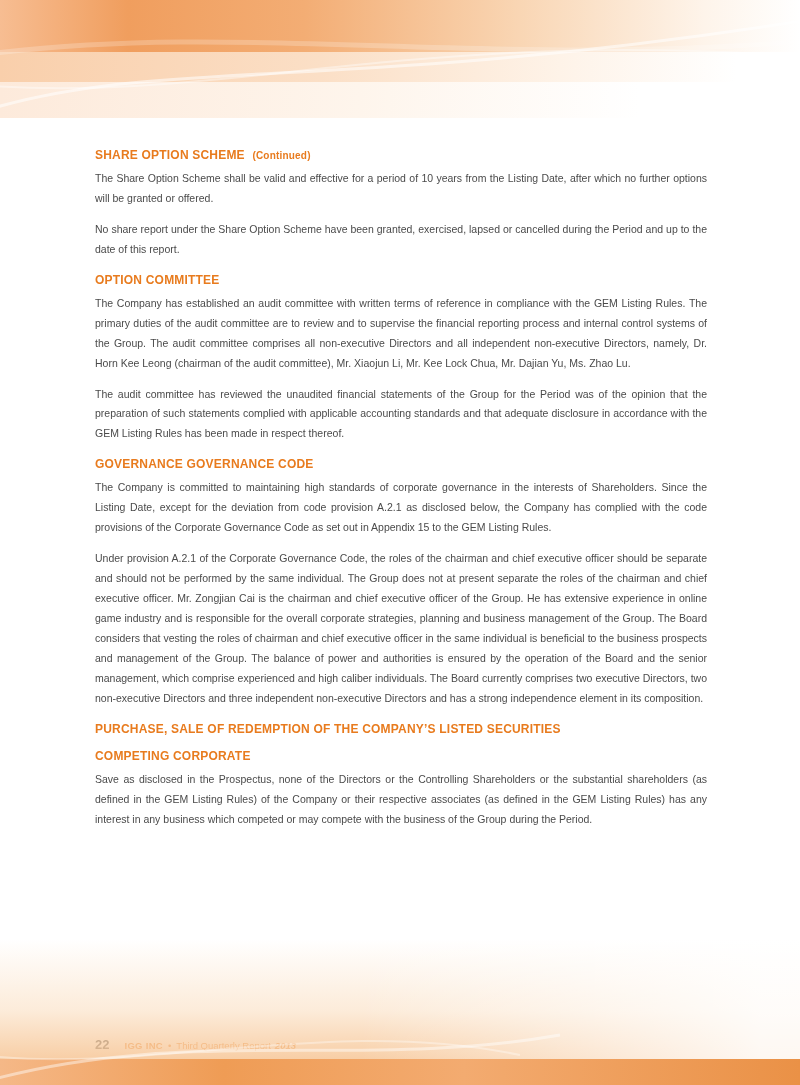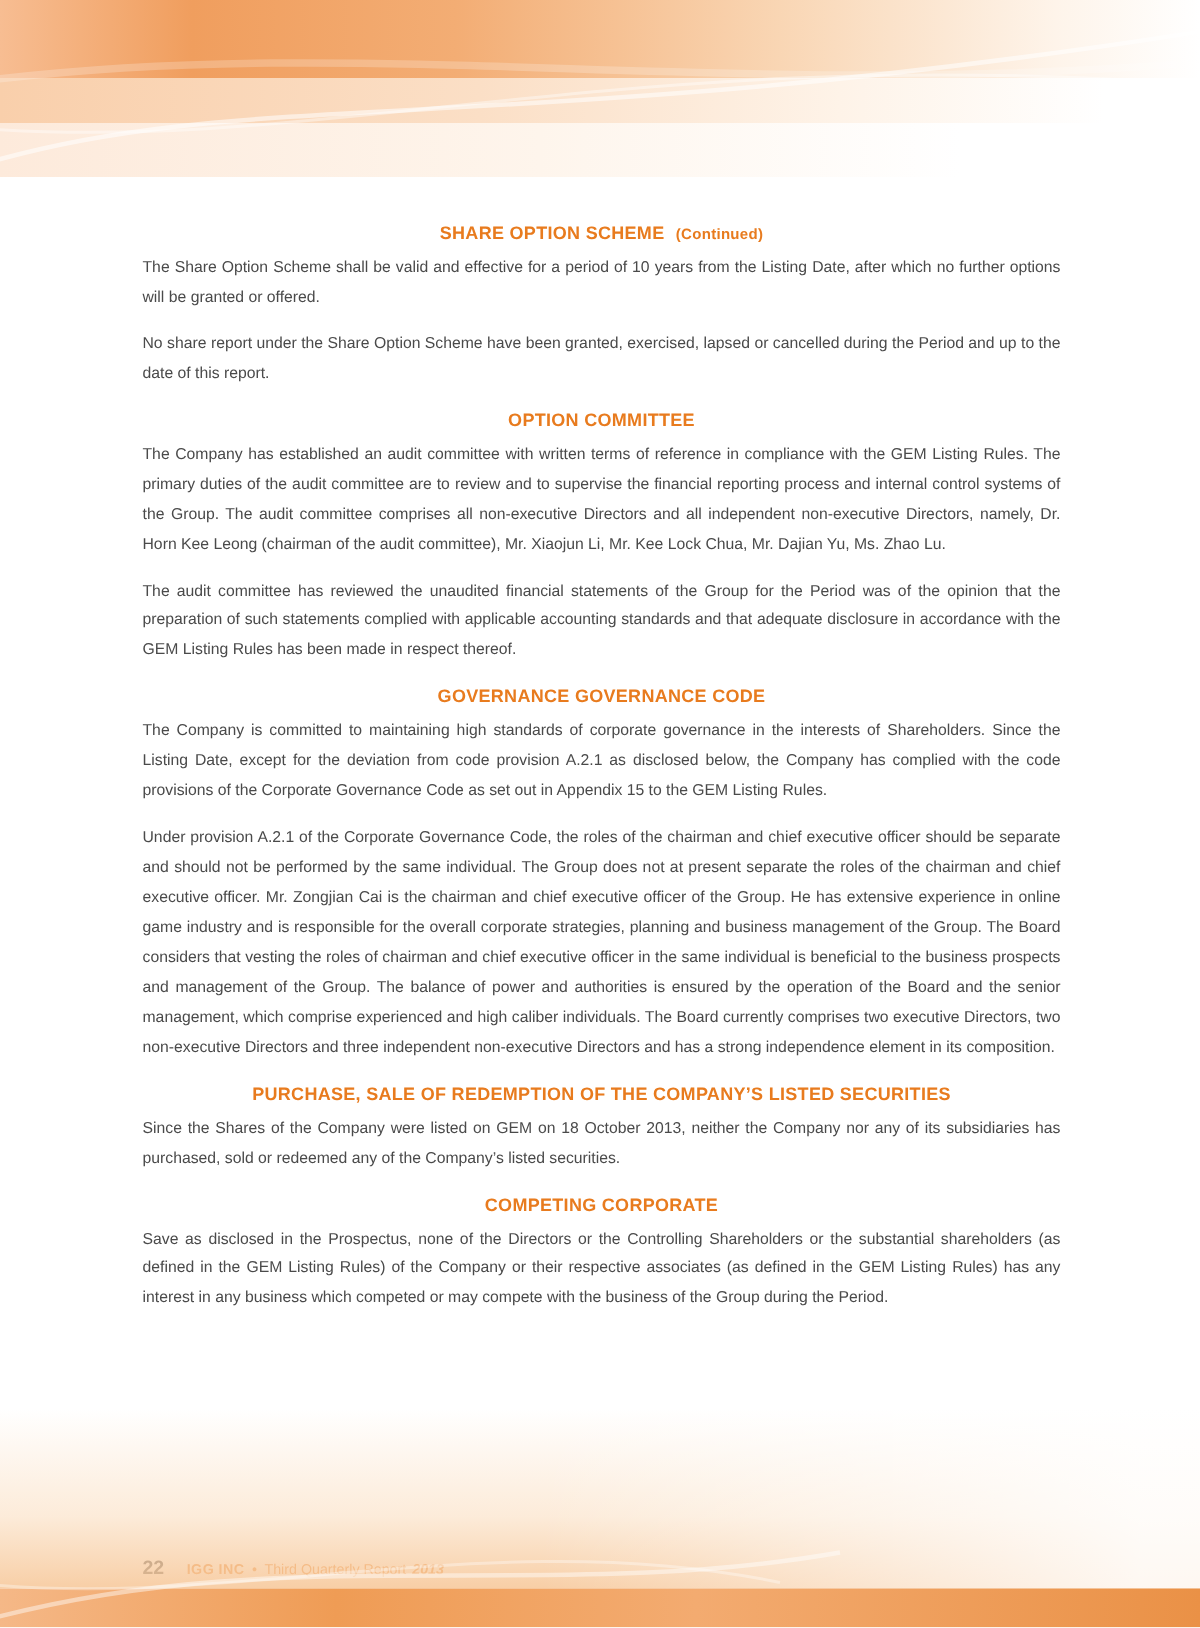--- a/index.html
+++ b/index.html
@@ -49,21 +49,20 @@
     top: 148px;
     left: 95px;
     width: 612px;
   }
   .section-heading {
     margin: 13px 0 7px 0;
     font-size: 12px;
     font-weight: bold;
     color: #e87b1e;
     letter-spacing: 0.2px;
-    text-align: center;
   }
   .section:first-child .section-heading { margin-top: 0; }
   .heading-suffix { font-size: 10px; font-weight: bold; margin-left: 4px; }
   .para {
     margin: 0 0 11px 0;
     font-size: 10.5px;
     line-height: 1.9;
     color: #4a4a4a;
     text-align: justify;
   }
@@ -117,21 +116,20 @@
     </div>
 
     <div class="section">
       <h2 class="section-heading">GOVERNANCE GOVERNANCE CODE</h2>
       <p class="para">The Company is committed to maintaining high standards of corporate governance in the interests of Shareholders. Since the Listing Date, except for the deviation from code provision A.2.1 as disclosed below, the Company has complied with the code provisions of the Corporate Governance Code as set out in Appendix 15 to the GEM Listing Rules.</p>
       <p class="para">Under provision A.2.1 of the Corporate Governance Code, the roles of the chairman and chief executive officer should be separate and should not be performed by the same individual. The Group does not at present separate the roles of the chairman and chief executive officer. Mr. Zongjian Cai is the chairman and chief executive officer of the Group. He has extensive experience in online game industry and is responsible for the overall corporate strategies, planning and business management of the Group. The Board considers that vesting the roles of chairman and chief executive officer in the same individual is beneficial to the business prospects and management of the Group. The balance of power and authorities is ensured by the operation of the Board and the senior management, which comprise experienced and high caliber individuals. The Board currently comprises two executive Directors, two non-executive Directors and three independent non-executive Directors and has a strong independence element in its composition.</p>
     </div>
 
     <div class="section">
       <h2 class="section-heading">PURCHASE, SALE OF REDEMPTION OF THE COMPANY’S LISTED SECURITIES</h2>
-      <p class="para">Since the Shares of the Company were listed on GEM on 18 October 2013, neither the Company nor any of its subsidiaries has purchased, sold or redeemed any of the Company’s listed securities.</p>
     </div>
 
     <div class="section">
       <h2 class="section-heading">COMPETING CORPORATE</h2>
       <p class="para">Save as disclosed in the Prospectus, none of the Directors or the Controlling Shareholders or the substantial shareholders (as defined in the GEM Listing Rules) of the Company or their respective associates (as defined in the GEM Listing Rules) has any interest in any business which competed or may compete with the business of the Group during the Period.</p>
     </div>
 
   </div>
 
   <div class="footer">

